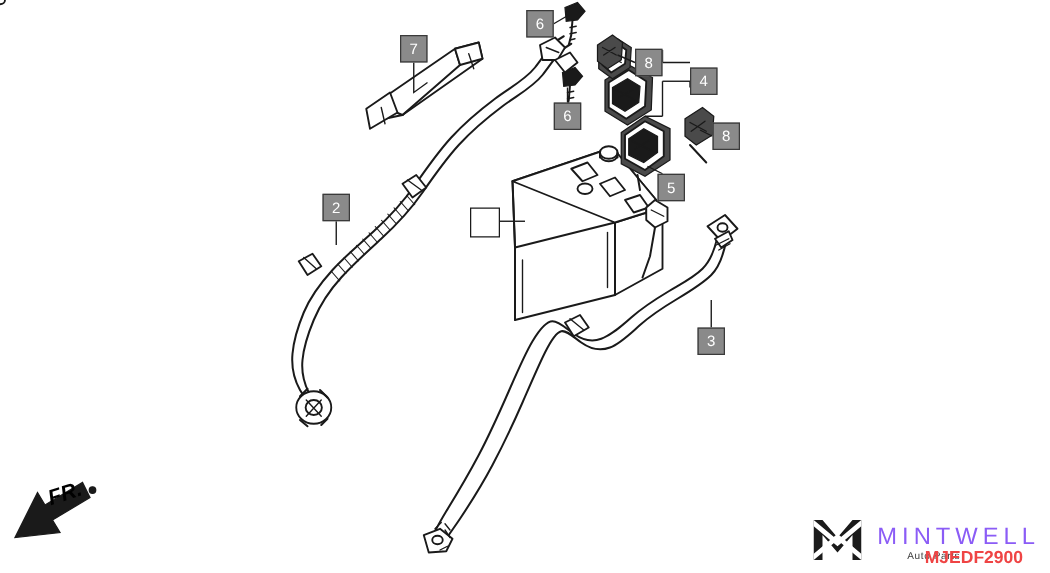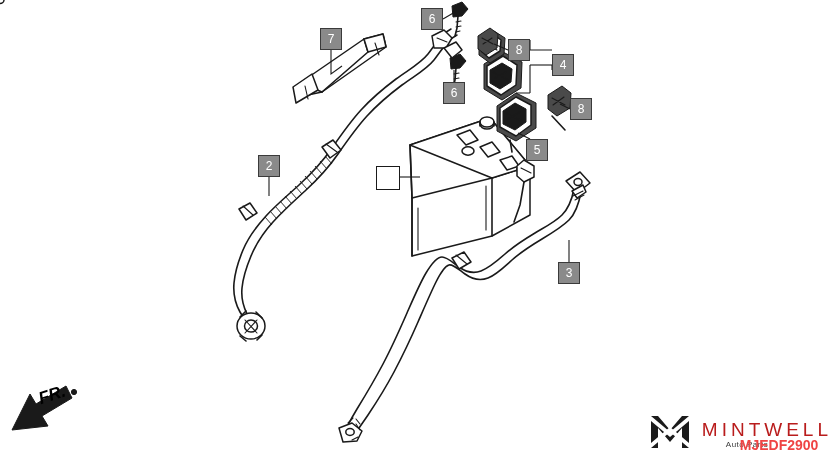--- a/index.html
+++ b/index.html
@@ -50,21 +50,21 @@
     right:8px;bottom:6px;
     display:flex;
     align-items:flex-start;
     gap:8px;
   }
   #brand-mark{width:46px;height:40px;flex:0 0 auto;}
   #brand-text-wrap{position:relative;padding-top:8px;}
   #brand-name{
     font-size:19px;
     letter-spacing:4px;
-    color:#b91c1c;
+    color:#8b5cf6;
     font-family:"Liberation Sans", sans-serif;
     line-height:1;
   }
   #brand-sub{
     position:absolute;
     left:24px;top:28px;
     font-size:8px;
     letter-spacing:0.5px;
     color:#3a3a3a;
     white-space:nowrap;

